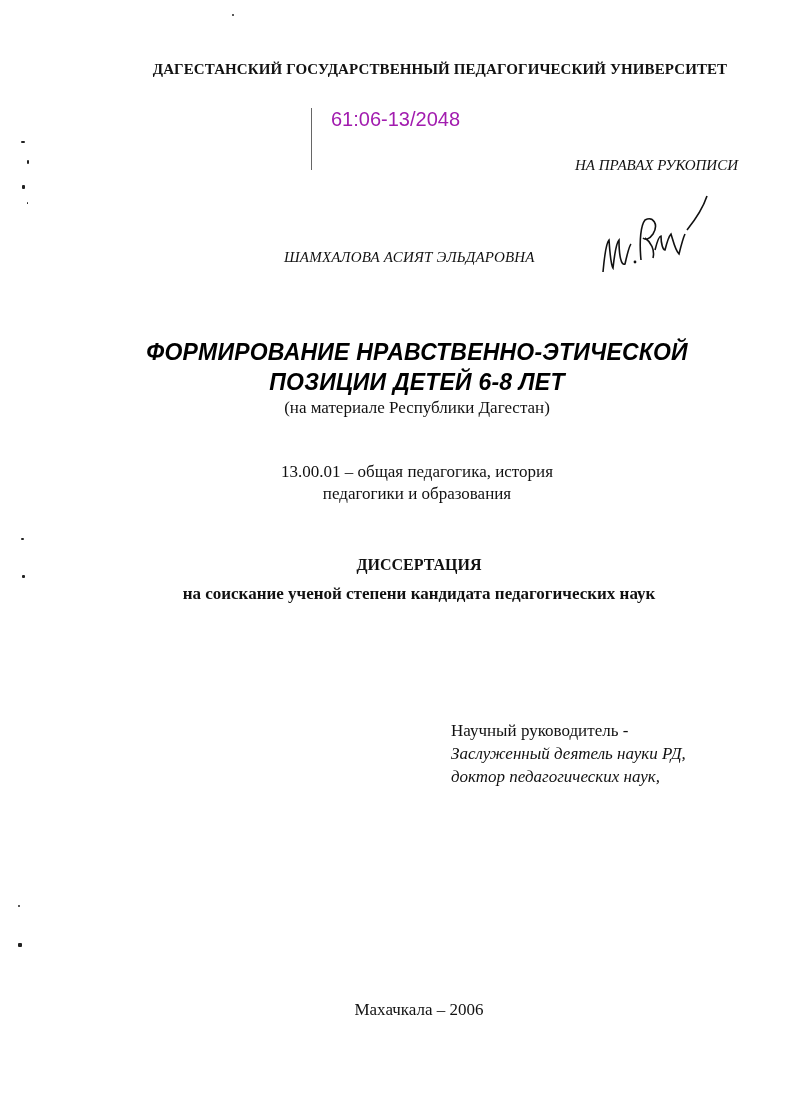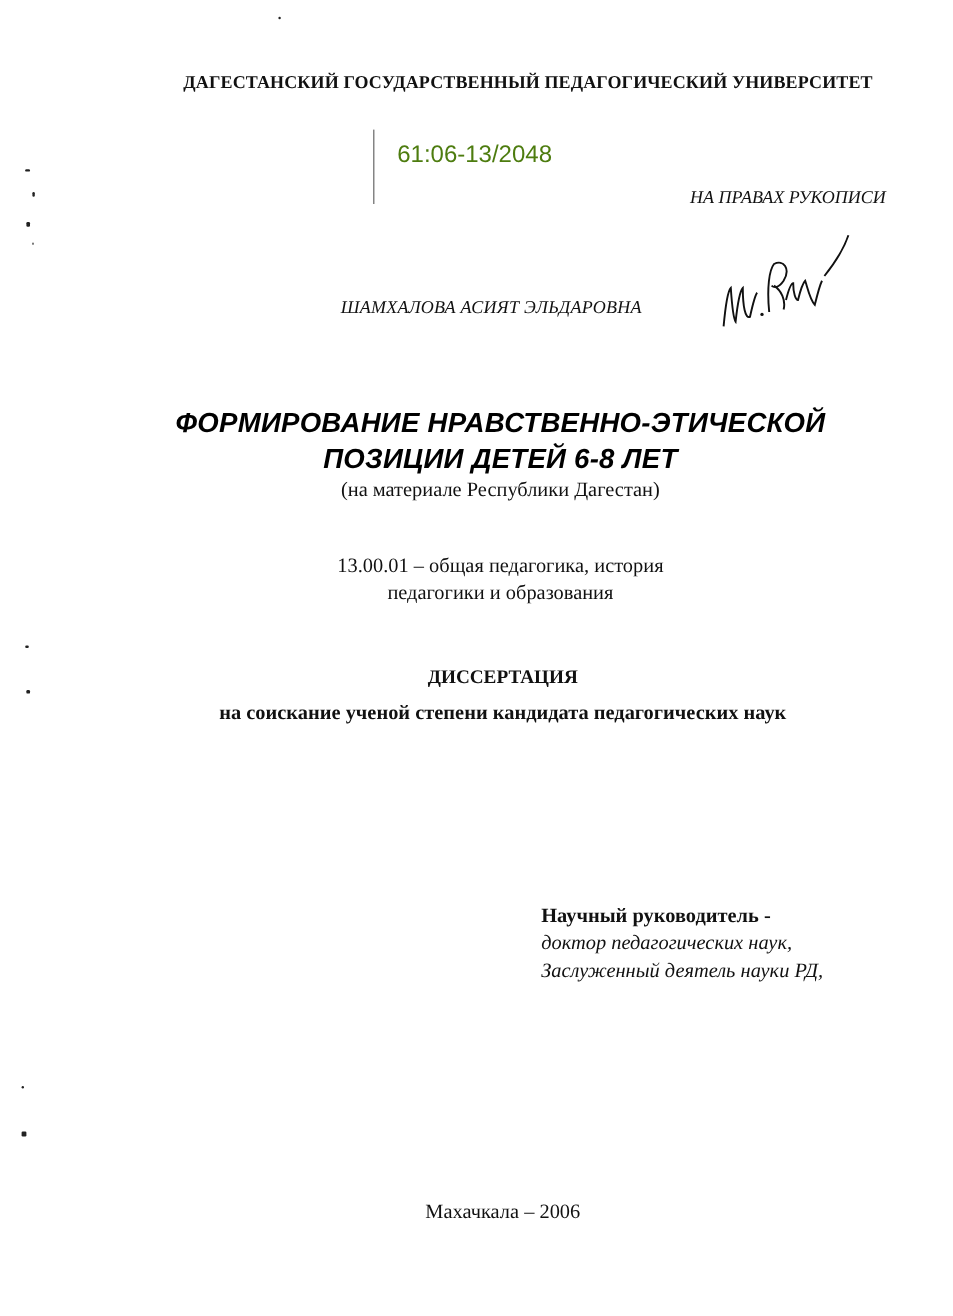--- a/index.html
+++ b/index.html
@@ -5,38 +5,38 @@
   html, body { margin: 0; padding: 0; background: #ffffff; }
   body {
     width: 794px; height: 1097px; position: relative; overflow: hidden;
     font-family: "Liberation Serif", serif; color: #111;
   }
   .abs { position: absolute; }
   .center { left: 0; width: 794px; text-align: center; }
 
   .university { top: 61px; font-size: 15px; font-weight: bold; letter-spacing: 0.1px; margin-left: 43px; }
   .stamp-line { left: 311px; top: 108px; width: 1px; height: 62px; background: #666; }
-  .stamp { left: 331px; top: 118px; font-family: "Liberation Sans", sans-serif; font-size: 20px; color: #4d7c0f; }
+  .stamp { left: 331px; top: 108px; font-family: "Liberation Sans", sans-serif; font-size: 20px; color: #a21caf; }
   .rights { left: 575px; top: 157px; font-size: 15px; font-style: italic; text-align: right; }
   .author { left: 284px; top: 249px; font-size: 15px; letter-spacing: 0.2px; font-style: italic; }
   .signature { left: 595px; top: 180px; width: 120px; height: 100px; }
 
   .title { font-family: "Liberation Sans", sans-serif; font-weight: 900; font-style: italic; font-size: 23px; letter-spacing: 0.2px; color: #000; }
   .title1 { top: 339px; left: 20px; }
   .title2 { top: 369px; left: 20px; }
   .subtitle { top: 398px; left: 20px; font-size: 17px; }
 
   .spec1 { top: 462px; left: 20px; font-size: 17px; }
   .spec2 { top: 484px; left: 20px; font-size: 17px; }
 
   .diss { top: 556px; font-size: 16px; font-weight: bold; left: 22px; }
   .degree { top: 584px; font-size: 17px; font-weight: bold; left: 22px; }
 
   .supervisor { left: 451px; top: 719px; font-size: 17px; line-height: 23px; }
-  .supervisor .head { font-weight: bold; margin-top: 32px; }
+  .supervisor .head { font-weight: normal; }
   .supervisor .it { font-style: italic; }
 
   .city { top: 1000px; font-size: 17px; left: 22px; }
 
   .speck { position: absolute; background: #222; border-radius: 1px; }
 </style>
 </head>
 <body>
 
 <div>
@@ -63,22 +63,22 @@
   <div class="abs center subtitle">(на материале Республики Дагестан)</div>
 
   <div class="abs center spec1">13.00.01 – общая педагогика, история</div>
   <div class="abs center spec2">педагогики  и образования</div>
 
   <div class="abs center diss">ДИССЕРТАЦИЯ</div>
   <div class="abs center degree">на соискание ученой степени кандидата педагогических наук</div>
 
   <div class="abs supervisor">
     <div class="head">Научный руководитель -</div>
+    <div class="it">Заслуженный деятель науки РД,</div>
     <div class="it">доктор педагогических наук,</div>
-    <div class="it">Заслуженный деятель науки РД,</div>
   </div>
 
   <div class="abs center city">Махачкала – 2006</div>
 
   <div class="speck" style="left:232px;top:14px;width:2px;height:2px;"></div>
   <div class="speck" style="left:21px;top:141px;width:4px;height:2px;"></div>
   <div class="speck" style="left:27px;top:160px;width:2px;height:4px;"></div>
   <div class="speck" style="left:22px;top:185px;width:3px;height:4px;"></div>
   <div class="speck" style="left:27px;top:202px;width:1px;height:2px;"></div>
   <div class="speck" style="left:21px;top:538px;width:3px;height:2px;"></div>

